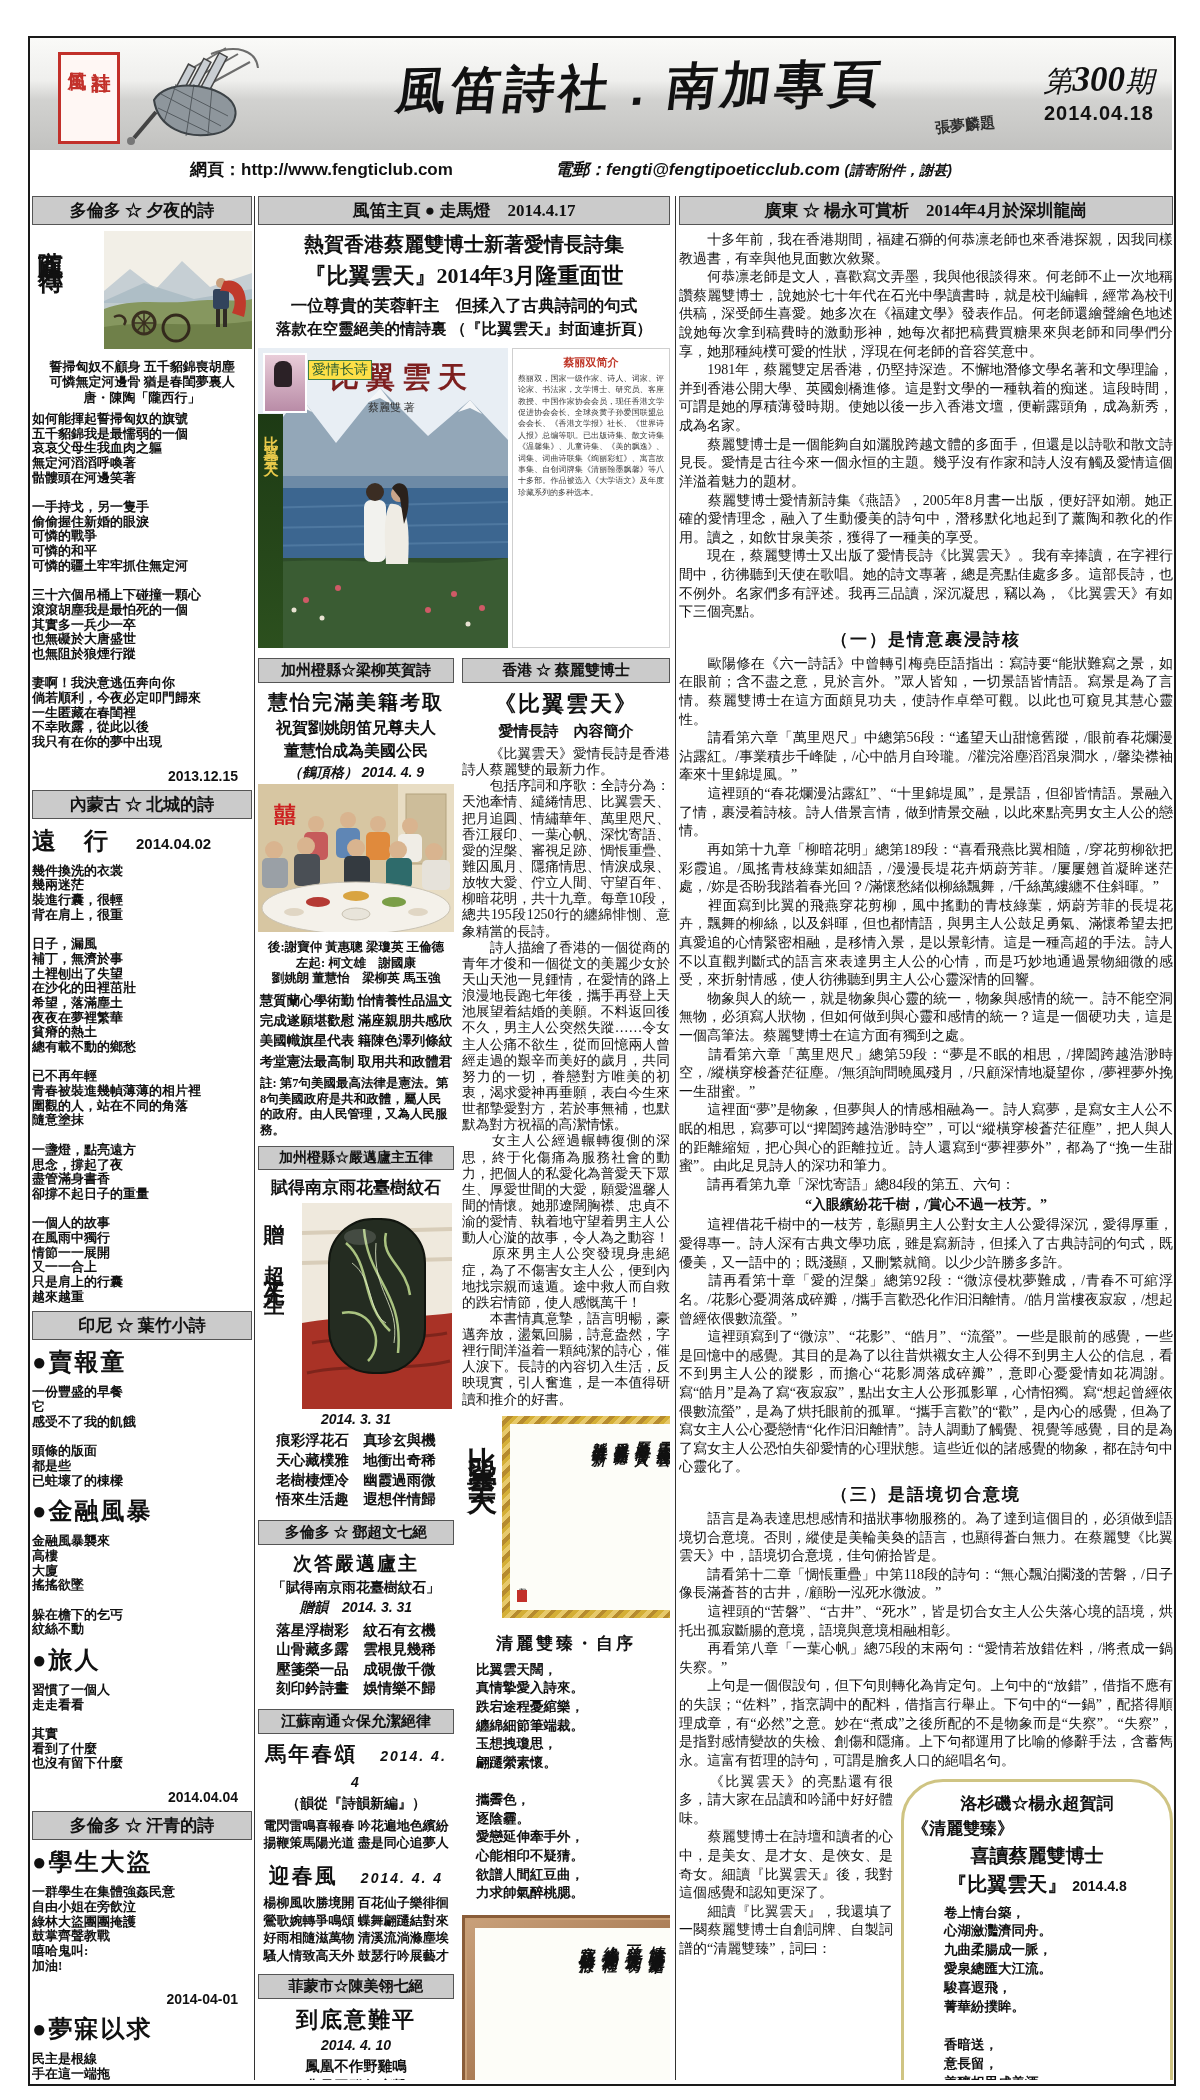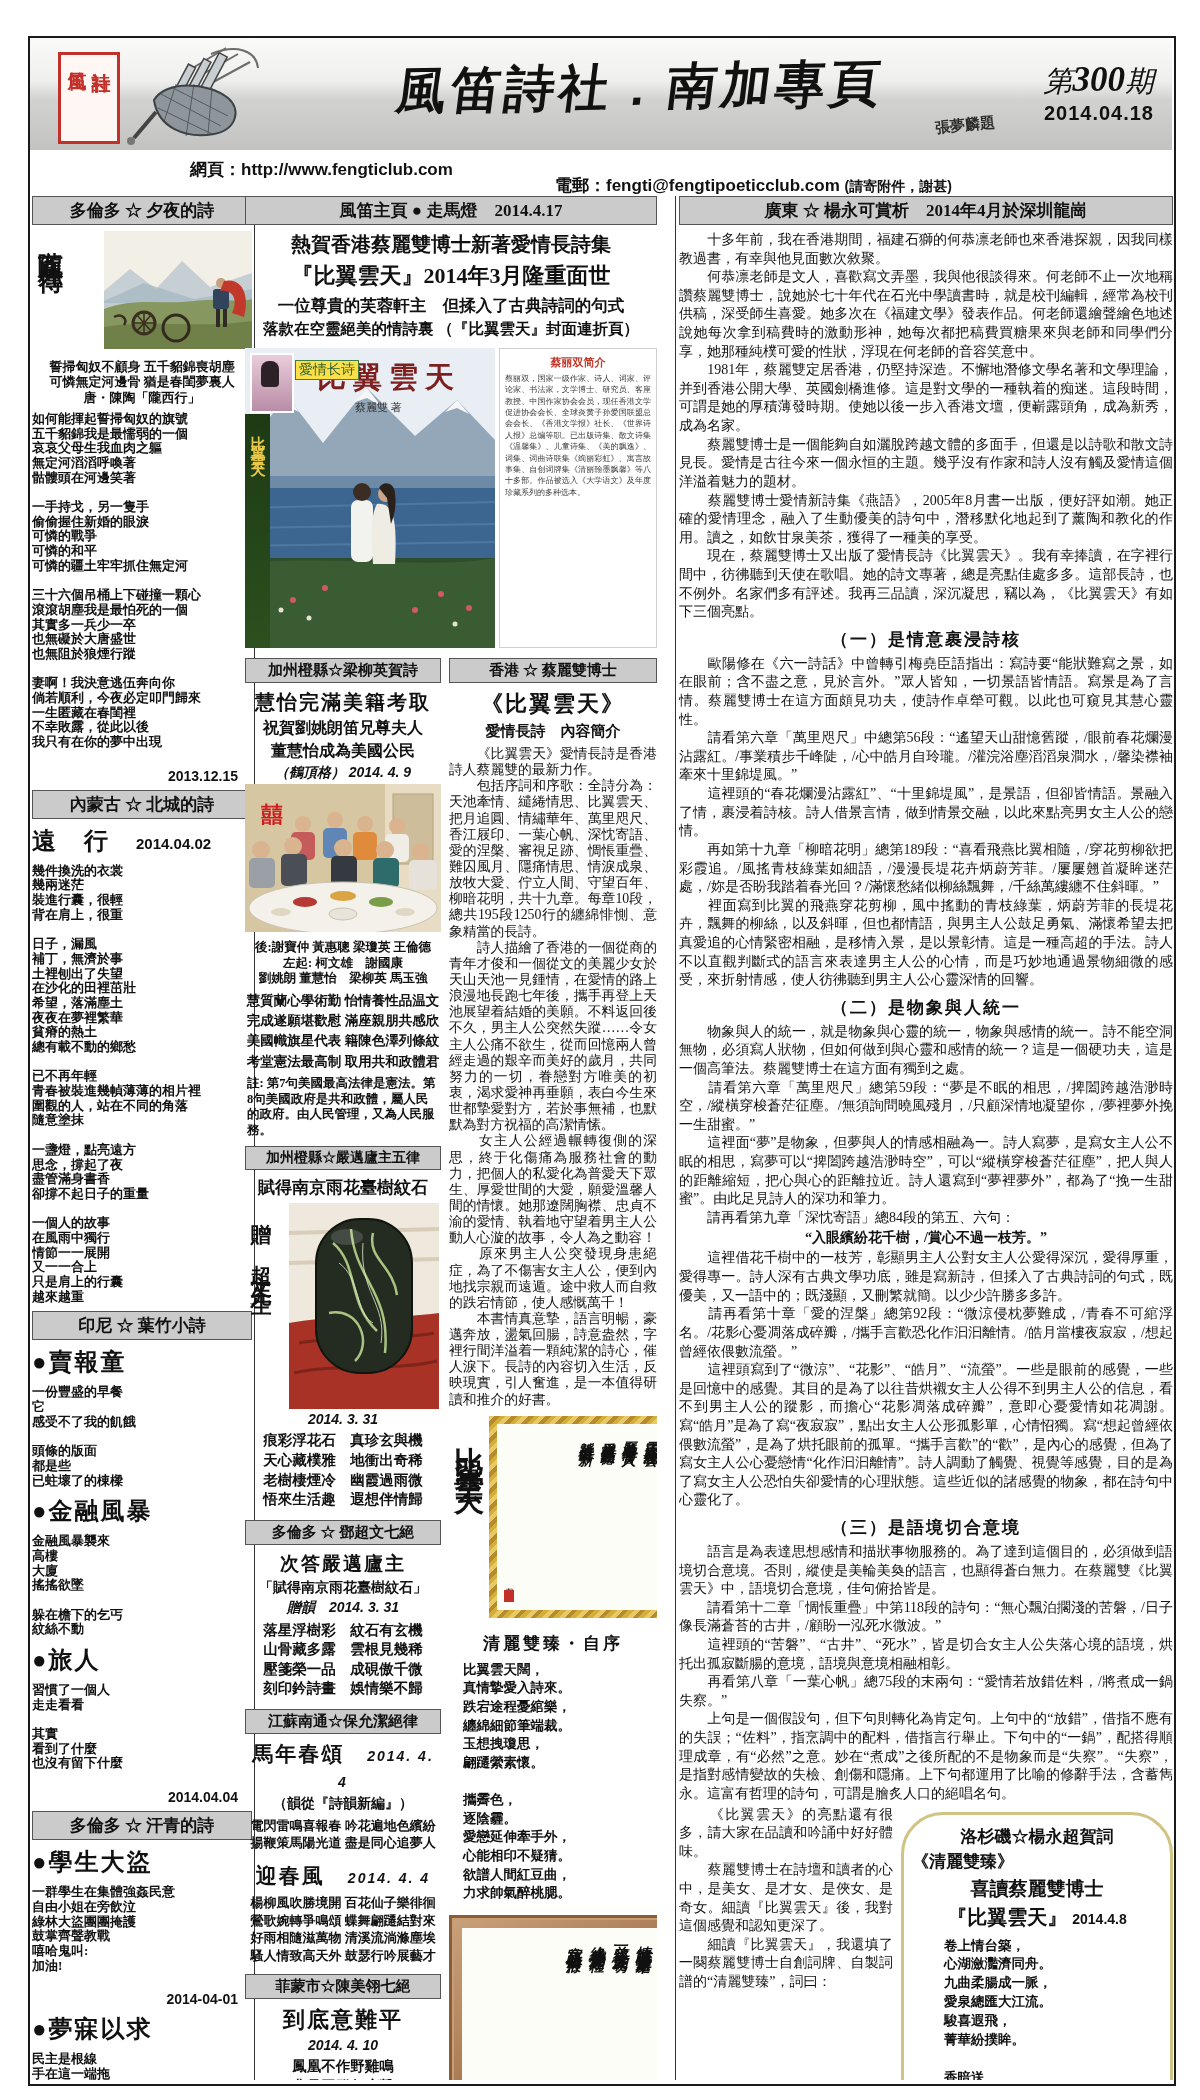--- a/index.html
+++ b/index.html
@@ -12,28 +12,28 @@
   .bagpipe{position:absolute;left:86px;top:4px;}
   .mast-title{position:absolute;left:310px;top:16px;width:600px;text-align:center;font-size:50px;font-weight:900;transform:skewX(-8deg) rotate(-1deg);letter-spacing:4px;white-space:nowrap;}
   .mast-sig{position:absolute;left:905px;top:78px;font-size:15px;font-weight:bold;transform:rotate(-6deg);opacity:.85;}
   .issue{position:absolute;right:18px;top:22px;text-align:right;}
   .issue .no{font-style:italic;font-size:29px;}
   .issue .no b{font-size:35px;}
   .issue .dt{font-weight:bold;font-size:20px;letter-spacing:1px;font-family:"Liberation Sans",sans-serif;}
   
   .urlrow{position:absolute;left:30px;top:152px;width:1142px;height:38px;font-family:"Liberation Sans",sans-serif;font-weight:bold;font-size:17px;}
   .urlrow .w{position:absolute;left:160px;top:6px;}
-  .urlrow .e{position:absolute;left:525px;top:22px;}
+  .urlrow .e{position:absolute;left:525px;top:6px;font-style:italic;}
   .urlrow small{font-weight:bold;font-size:14px;}
   a{color:#111;text-decoration:none;}
   
   .vline{position:absolute;top:196px;height:1884px;width:0;border-left:1px solid #333;}
   .col{position:absolute;top:196px;overflow:hidden;}
   .c1{left:32px;width:220px;height:1884px;}
-  .c2{left:245px;width:412px;height:1884px;}
+  .c2{left:258px;width:412px;height:1884px;}
   .c3{left:679px;width:494px;height:1884px;}
   .secbar{background:#cbcbcb;border:1px solid #555;text-align:center;font-weight:bold;font-size:17px;padding:2px 0;margin-bottom:6px;white-space:nowrap;overflow:hidden;}
   .pre{white-space:pre-line;}
   
   .c1 .poem{font-weight:bold;font-size:13px;line-height:1.13;margin:7px 0;}
   .c1 .epi{font-weight:bold;font-size:13px;line-height:1.18;text-align:center;margin:6px 0 2px;}
   .c1 .date{font-weight:bold;font-family:"Liberation Sans",sans-serif;font-size:14px;text-align:right;padding-right:14px;margin:18px 0 6px;}
   .p1head{position:relative;height:122px;margin-top:2px;}
   .vtitle{position:absolute;left:2px;top:0;writing-mode:vertical-rl;text-orientation:upright;font-size:25px;font-weight:bold;letter-spacing:6px;}
   .p1head svg{position:absolute;right:0;top:0;}
@@ -521,21 +521,20 @@
 　　1981年，蔡麗雙定居香港，仍堅持深造。不懈地潛修文學名著和文學理論，并到香港公開大學、英國劍橋進修。這是對文學的一種執着的痴迷。這段時間，可謂是她的厚積薄發時期。使她以後一步入香港文壇，便嶄露頭角，成為新秀，成為名家。
 　　蔡麗雙博士是一個能夠自如灑脫跨越文體的多面手，但還是以詩歌和散文詩見長。愛情是古往今來一個永恒的主題。幾乎沒有作家和詩人沒有觸及愛情這個洋溢着魅力的題材。
 　　蔡麗雙博士愛情新詩集《燕語》，2005年8月書一出版，便好評如潮。她正確的愛情理念，融入了生動優美的詩句中，潛移默化地起到了薰陶和教化的作用。讀之，如飲甘泉美茶，獲得了一種美的享受。
 　　現在，蔡麗雙博士又出版了愛情長詩《比翼雲天》。我有幸捧讀，在字裡行間中，彷彿聽到天使在歌唱。她的詩文專著，總是亮點佳處多多。這部長詩，也不例外。名家們多有評述。我再三品讀，深沉凝思，竊以為，《比翼雲天》有如下三個亮點。</div>
     <h3>（一）是情意裹浸詩核</h3>
     <div class="paras pre">　　歐陽修在《六一詩話》中曾轉引梅堯臣語指出：寫詩要“能狀難寫之景，如在眼前；含不盡之意，見於言外。”眾人皆知，一切景語皆情語。寫景是為了言情。蔡麗雙博士在這方面頗見功夫，使詩作卓犖可觀。以此也可窺見其慧心靈性。
 　　請看第六章「萬里咫尺」中總第56段：“遙望天山甜憶舊蹤，/眼前春花爛漫沾露紅。/事業積步千峰陡，/心中皓月自玲瓏。/灌浣浴塵滔滔泉澗水，/馨染襟袖牽來十里錦堤風。”
 　　這裡頭的“春花爛漫沾露紅”、“十里錦堤風”，是景語，但卻皆情語。景融入了情，裹浸着詩核。詩人借景言情，做到情景交融，以此來點亮男女主人公的戀情。
 　　再如第十九章「柳暗花明」總第189段：“喜看飛燕比翼相隨，/穿花剪柳欲把彩霞追。/風搖青枝綠葉如細語，/漫漫長堤花卉炳蔚芳菲。/屢屢翹首凝眸迷茫處，/妳是否盼我踏着春光回？/滿懷愁緒似柳絲飄舞，/千絲萬縷纏不住斜暉。”
 　　裡面寫到比翼的飛燕穿花剪柳，風中搖動的青枝綠葉，炳蔚芳菲的長堤花卉，飄舞的柳絲，以及斜暉，但也都情語，與男主人公鼓足勇氣、滿懷希望去把真愛追的心情緊密相融，是移情入景，是以景彰情。這是一種高超的手法。詩人不以直觀判斷式的語言來表達男主人公的心情，而是巧妙地通過景物細微的感受，來折射情感，使人彷彿聽到男主人公心靈深情的回響。</div>
-    <h3>（二）是物象與人統一</h3>
     <div class="paras pre">　　物象與人的統一，就是物象與心靈的統一，物象與感情的統一。詩不能空洞無物，必須寫人狀物，但如何做到與心靈和感情的統一？這是一個硬功夫，這是一個高筆法。蔡麗雙博士在這方面有獨到之處。
 　　請看第六章「萬里咫尺」總第59段：“夢是不眠的相思，/捭闔跨越浩渺時空，/縱橫穿梭蒼茫征塵。/無須詢問曉風殘月，/只顧深情地凝望你，/夢裡夢外挽一生甜蜜。”
 　　這裡面“夢”是物象，但夢與人的情感相融為一。詩人寫夢，是寫女主人公不眠的相思，寫夢可以“捭闔跨越浩渺時空”，可以“縱橫穿梭蒼茫征塵”，把人與人的距離縮短，把心與心的距離拉近。詩人還寫到“夢裡夢外”，都為了“挽一生甜蜜”。由此足見詩人的深功和筆力。
 　　請再看第九章「深忱寄語」總84段的第五、六句：</div>
     <div class="cq">“入眼繽紛花千樹，/賞心不過一枝芳。”</div>
     <div class="paras pre">　　這裡借花千樹中的一枝芳，彰顯男主人公對女主人公愛得深沉，愛得厚重，愛得專一。詩人深有古典文學功底，雖是寫新詩，但揉入了古典詩詞的句式，既優美，又一語中的；既淺顯，又刪繁就簡。以少少許勝多多許。
 　　請再看第十章「愛的涅槃」總第92段：“微涼侵枕夢難成，/青春不可綰浮名。/花影心憂凋落成碎瓣，/攜手言歡恐化作汩汩離情。/皓月當樓夜寂寂，/想起曾經依偎數流螢。”
 　　這裡頭寫到了“微涼”、“花影”、“皓月”、“流螢”。一些是眼前的感覺，一些是回憶中的感覺。其目的是為了以往昔烘襯女主人公得不到男主人公的信息，看不到男主人公的蹤影，而擔心“花影凋落成碎瓣”，意即心憂愛情如花凋謝。寫“皓月”是為了寫“夜寂寂”，點出女主人公形孤影單，心情怊獨。寫“想起曾經依偎數流螢”，是為了烘托眼前的孤單。“攜手言歡”的“歡”，是內心的感覺，但為了寫女主人公心憂戀情“化作汩汩離情”。詩人調動了觸覺、視覺等感覺，目的是為了寫女主人公恐怕失卻愛情的心理狀態。這些近似的諸感覺的物象，都在詩句中心靈化了。</div>
     <h3>（三）是語境切合意境</h3>
     <div class="paras pre">　　語言是為表達思想感情和描狀事物服務的。為了達到這個目的，必須做到語境切合意境。否則，縱使是美輪美奐的語言，也顯得蒼白無力。在蔡麗雙《比翼雲天》中，語境切合意境，佳句俯拾皆是。

